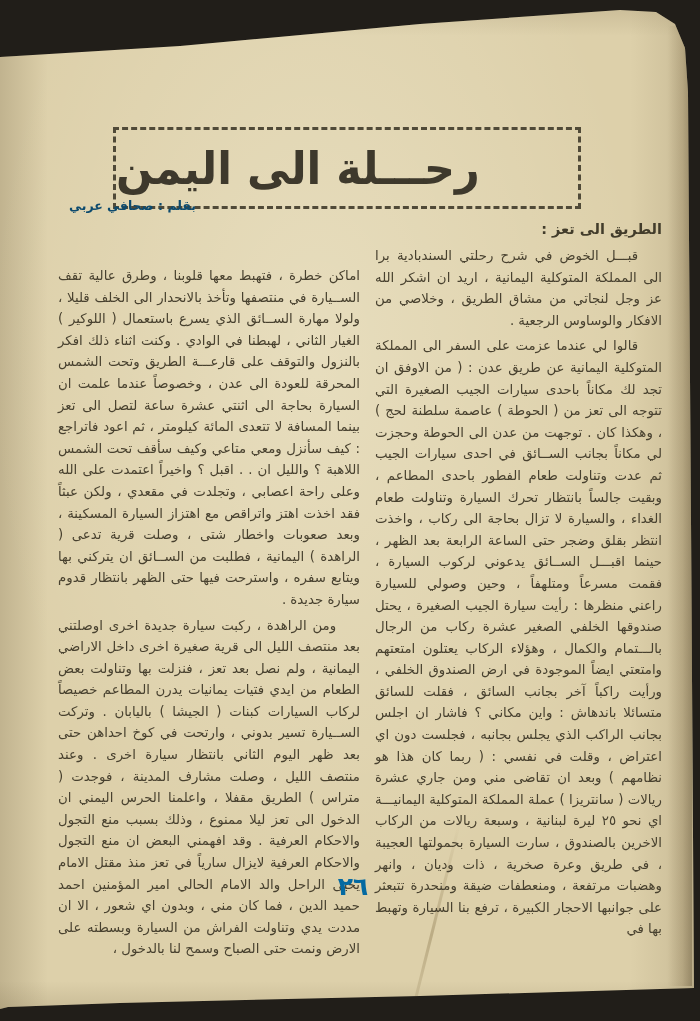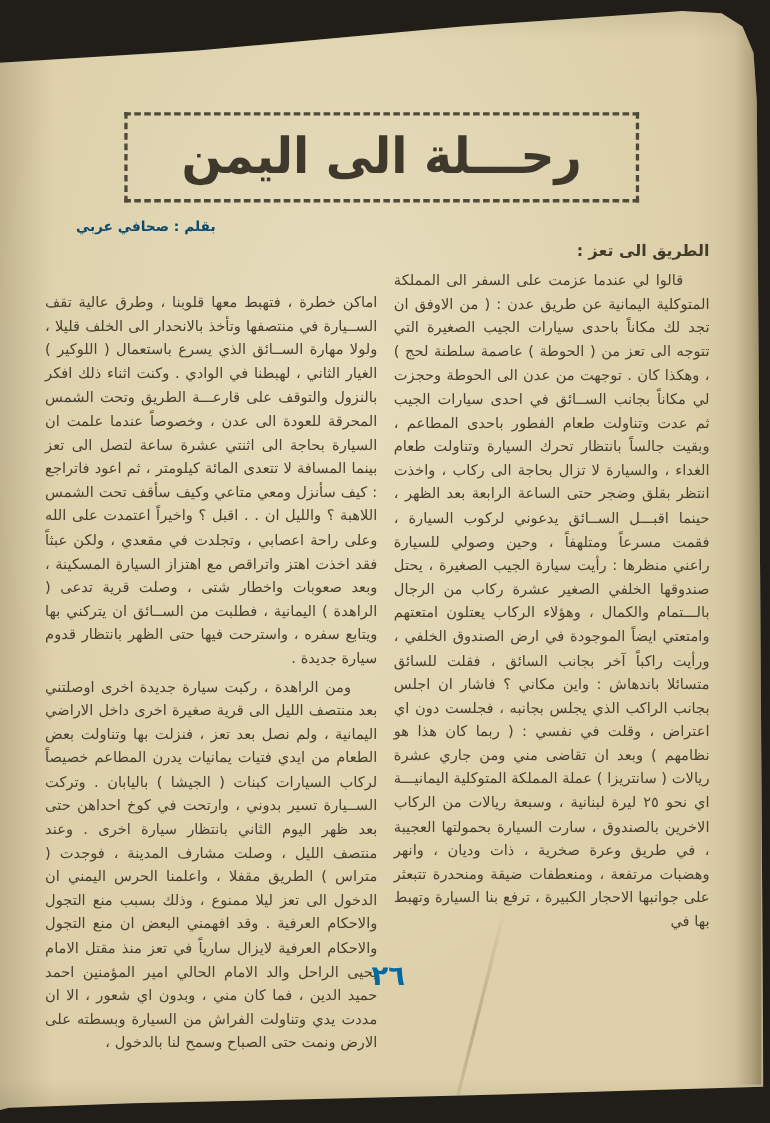--- a/index.html
+++ b/index.html
@@ -42,42 +42,42 @@
   }
   
   .crease{
     position:absolute;left:430px;top:820px;width:3px;height:230px;
     background:linear-gradient(to bottom, rgba(0,0,0,0), rgba(124,104,62,0.35), rgba(0,0,0,0));
     transform:rotate(14deg);
   }
 
   
   .title-box{
-    position:absolute;left:113px;top:102px;width:468px;height:82px;
+    position:absolute;left:113px;top:127px;width:468px;height:82px;
     border:3px dashed #504a38;
-    display:flex;align-items:center;justify-content:center;
+    display:flex;align-items:center;
     box-sizing:border-box;
   }
   .title-text{
     direction:rtl;
     font-size:43px;font-weight:bold;color:#3e392c;
     letter-spacing:1px;
     transform:scaleY(1.05);
     white-space:nowrap;
   }
 
   .byline{
     position:absolute;left:66px;top:198px;width:130px;
     direction:rtl;text-align:right;
     font-size:12.5px;font-weight:bold;color:#0c4a6e;
   }
 
   
   .columns{
-    position:absolute;left:41px;top:221px;width:604px;height:660px;
+    position:absolute;left:58px;top:221px;width:604px;height:660px;
     direction:rtl;
     display:flex;gap:15px;
     color:#48412f;
   }
   .col{box-sizing:border-box;}
   .col-right{width:287px;}
   .col-left{width:302px;padding-top:8px;}
   .section-heading{
     font-size:14.5px;font-weight:bold;color:#423c2b;
     margin:0 0 8px 0;text-align:right;
@@ -106,20 +106,21 @@
 
     <div class="title-box">
       <div class="title-text">رحـــلة الى اليمن</div>
     </div>
 
     <div class="byline">بقلم : صحافي عربي</div>
 
     <div class="columns">
       <div class="col col-right">
         <h2 class="section-heading">الطريق الى تعز :</h2>
+        <p class="para">قبـــل الخوض في شرح رحلتي السندبادية برا الى المملكة المتوكلية اليمانية ، اريد ان اشكر الله عز وجل لنجاتي من مشاق الطريق ، وخلاصي من الافكار والوساوس الرجعية .</p>
         <p class="para">قالوا لي عندما عزمت على السفر الى المملكة المتوكلية اليمانية عن طريق عدن : ( من الاوفق ان تجد لك مكاناً باحدى سيارات الجيب الصغيرة التي تتوجه الى تعز من ( الحوطة ) عاصمة سلطنة لحج ) ، وهكذا كان . توجهت من عدن الى الحوطة وحجزت لي مكاناً بجانب الســائق في احدى سيارات الجيب ثم عدت وتناولت طعام الفطور باحدى المطاعم ، وبقيت جالساً بانتظار تحرك السيارة وتناولت طعام الغداء ، والسيارة لا تزال بحاجة الى ركاب ، واخذت انتظر بقلق وضجر حتى الساعة الرابعة بعد الظهر ، حينما اقبـــل الســائق يدعوني لركوب السيارة ، فقمت مسرعاً ومتلهفاً ، وحين وصولي للسيارة راعني منظرها : رأيت سيارة الجيب الصغيرة ، يحتل صندوقها الخلفي الصغير عشرة ركاب من الرجال بالـــتمام والكمال ، وهؤلاء الركاب يعتلون امتعتهم وامتعتي ايضاً الموجودة في ارض الصندوق الخلفي ، ورأيت راكباً آخر بجانب السائق ، فقلت للسائق متسائلا باندهاش : واين مكاني ؟ فاشار ان اجلس بجانب الراكب الذي يجلس بجانبه ، فجلست دون اي اعتراض ، وقلت في نفسي : ( ربما كان هذا هو نظامهم ) وبعد ان تقاضى مني ومن جاري عشرة ريالات ( سانتريزا ) عملة المملكة المتوكلية اليمانيـــة اي نحو ٢٥ ليرة لبنانية ، وسبعة ريالات من الركاب الاخرين بالصندوق ، سارت السيارة بحمولتها العجيبة ، في طريق وعرة صخرية ، ذات وديان ، وانهر وهضبات مرتفعة ، ومنعطفات ضيقة ومنحدرة تتبعثر على جوانبها الاحجار الكبيرة ، ترفع بنا السيارة وتهبط بها في</p>
       </div>
       <div class="col col-left">
         <p class="para no-indent">اماكن خطرة ، فتهبط معها قلوبنا ، وطرق عالية تقف الســيارة في منتصفها وتأخذ بالانحدار الى الخلف قليلا ، ولولا مهارة الســائق الذي يسرع باستعمال ( اللوكير ) الغيار الثاني ، لهبطنا في الوادي . وكنت اثناء ذلك افكر بالنزول والتوقف على قارعـــة الطريق وتحت الشمس المحرقة للعودة الى عدن ، وخصوصاً عندما علمت ان السيارة بحاجة الى اثنتي عشرة ساعة لتصل الى تعز بينما المسافة لا تتعدى المائة كيلومتر ، ثم اعود فاتراجع : كيف سأنزل ومعي متاعي وكيف سأقف تحت الشمس اللاهبة ؟ والليل ان . . اقبل ؟ واخيراً اعتمدت على الله وعلى راحة اعصابي ، وتجلدت في مقعدي ، ولكن عبثاً فقد اخذت اهتز واتراقص مع اهتزاز السيارة المسكينة ، وبعد صعوبات واخطار شتى ، وصلت قرية تدعى ( الراهدة ) اليمانية ، فطلبت من الســائق ان يتركني بها ويتابع سفره ، واسترحت فيها حتى الظهر بانتظار قدوم سيارة جديدة .</p>
         <p class="para">ومن الراهدة ، ركبت سيارة جديدة اخرى اوصلتني بعد منتصف الليل الى قرية صغيرة اخرى داخل الاراضي اليمانية ، ولم نصل بعد تعز ، فنزلت بها وتناولت بعض الطعام من ايدي فتيات يمانيات يدرن المطاعم خصيصاً لركاب السيارات كبنات ( الجيشا ) باليابان . وتركت الســيارة تسير بدوني ، وارتحت في كوخ احداهن حتى بعد ظهر اليوم الثاني بانتظار سيارة اخرى . وعند منتصف الليل ، وصلت مشارف المدينة ، فوجدت ( متراس ) الطريق مقفلا ، واعلمنا الحرس اليمني ان الدخول الى تعز ليلا ممنوع ، وذلك بسبب منع التجول والاحكام العرفية . وقد افهمني البعض ان منع التجول والاحكام العرفية لايزال سارياً في تعز منذ مقتل الامام يحيى الراحل والد الامام الحالي امير المؤمنين احمد حميد الدين ، فما كان مني ، وبدون اي شعور ، الا ان مددت يدي وتناولت الفراش من السيارة وبسطته على الارض ونمت حتى الصباح وسمح لنا بالدخول ،</p>
       </div>
     </div>
 
     <div class="page-number">٢٦</div>
   </div>

